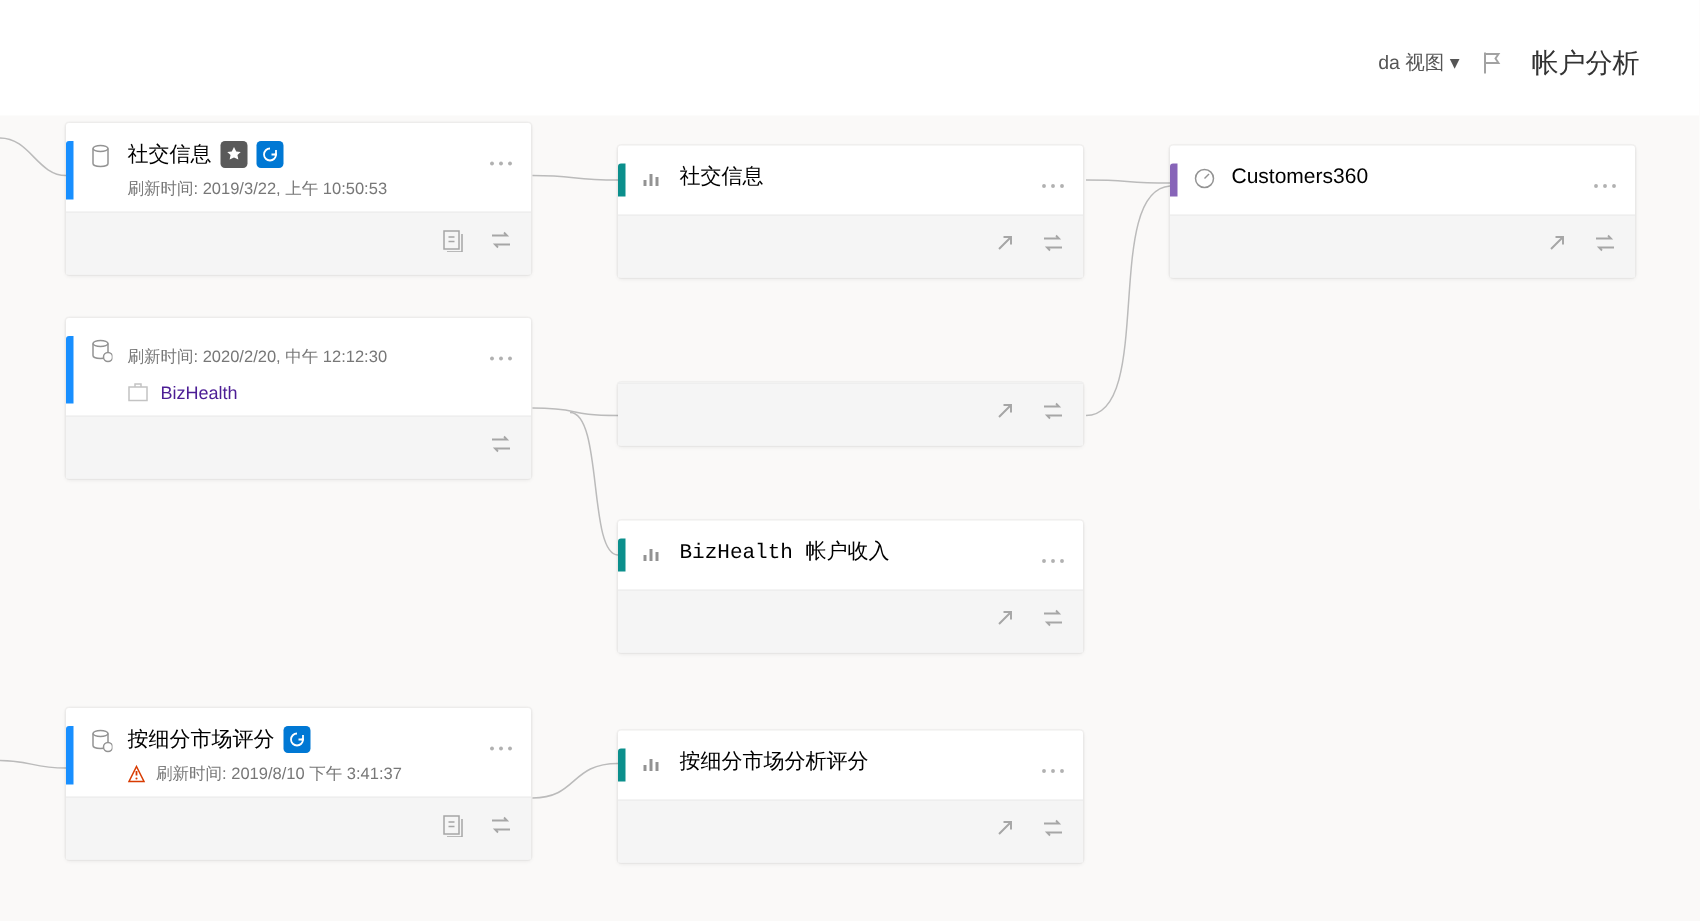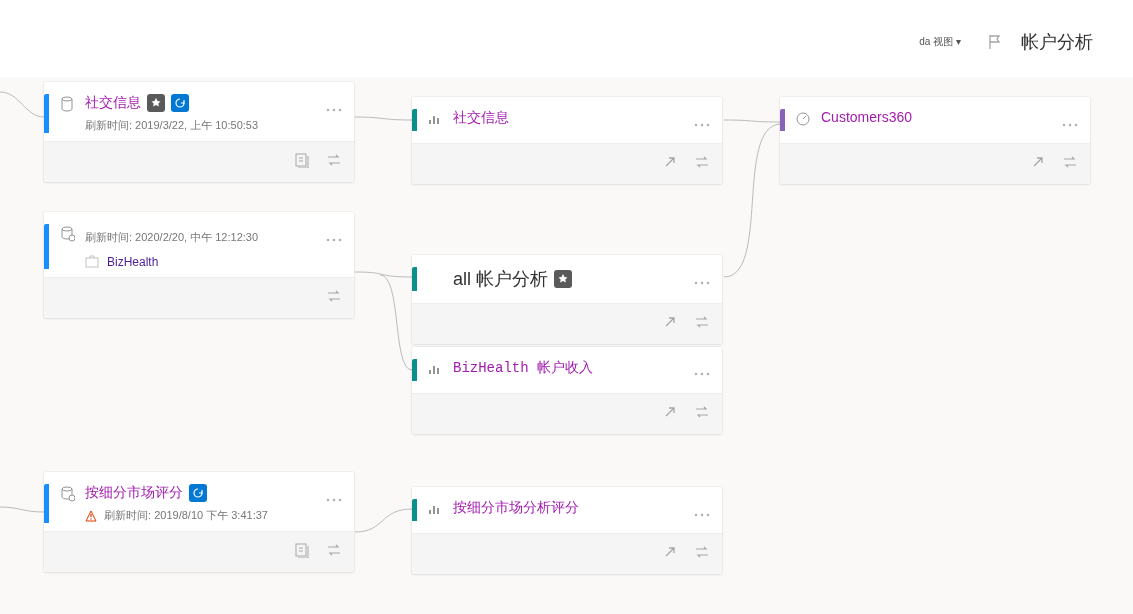--- a/index.html
+++ b/index.html
@@ -14,21 +14,21 @@
     .top-bar {
       position: absolute;
       top: 30px;
       right: 40px;
       display: flex;
       align-items: center;
       gap: 8px;
       font-size: 14px;
       color: #333;
     }
-    .top-bar .view-label { font-size: 10px; color: #555; margin-right: 18px; }
+    .top-bar .view-label { font-size: 13px; color: #555; margin-right: 6px; }
     .top-bar .flag-icon { width: 16px; height: 16px; opacity:0.6; }
     .top-bar .publish { font-size: 18px; color: #333; margin-left: 10px; }
     
     .canvas {
       position: absolute;
       top: 77px;
       left: 0;
       right: 0;
       bottom: 0;
       background: #faf9f8;
@@ -60,21 +60,21 @@
     }
     .type-icon {
       width: 16px; height: 16px;
       margin-right: 10px;
       margin-top: 2px;
       flex-shrink: 0;
       opacity: 0.7;
     }
     .header-text { flex: 1; min-width: 0; }
     .title-row { display: flex; align-items: center; gap: 6px; flex-wrap: wrap; }
-    .title { font-size: 14px; color: #a21caf; }
+    .title { font-size: 14px; color: #000000; }
     .title-lg { font-size: 18px; color: #323130; }
     .subtitle { font-size: 11px; color: #777; margin-top: 6px; }
     .warn-icon { display:inline-block; width:12px; height:12px; margin-right:4px; vertical-align:middle; }
     .link-row { display:flex; align-items:center; gap:8px; margin-top:10px; }
     .link { color: #4c1d95; font-size: 12px; }
     .link-icon { width:14px; height:14px; opacity:0.5; }
     .more-icon { width: 16px; opacity: 0.5; flex-shrink:0; margin-top:4px; }
     .badge {
       width: 18px; height: 18px; border-radius: 3px;
       display:inline-flex; align-items:center; justify-content:center;
@@ -267,39 +267,20 @@
       <span><svg viewBox="0 0 16 16">
             <path d="M4 12L12 4M7 4h5v5" fill="none" stroke="#666" stroke-width="1.3"></path>
           </svg></span>
       <span><svg viewBox="0 0 16 16">
             <path d="M2 5h10l-2-2M14 11H4l2 2" fill="none" stroke="#666" stroke-width="1.2"></path>
           </svg></span>
     </div>
   </div>
 
   <div class="card" style="left:412px; top:178px;">
-    <div class="header" style="padding-bottom:12px;">
-      <div class="side-accent" style="background:#0b8f8c;"></div>
-      <span class="type-icon" style="opacity:0"></span>
-      <div class="header-text">
-          <div class="title-row">
-        <span class="title-lg">all 帐户分析</span>
-        <span class="badge badge-gray">
-              <svg viewBox="0 0 12 12">
-                <path d="M6 1l1.5 3 3 .4-2.2 2 0.6 3L6 8l-2.9 1.4 0.6-3L1.5 4.4l3-.4z" fill="#fff"></path>
-              </svg>
-            </span>
-      </div>
-        </div>
-      <span class="more-icon"><svg viewBox="0 0 16 4">
-            <circle cx="2" cy="2" r="1.3" fill="#666"></circle>
-            <circle cx="8" cy="2" r="1.3" fill="#666"></circle>
-            <circle cx="14" cy="2" r="1.3" fill="#666"></circle>
-          </svg></span>
-    </div>
     <div class="footer">
       <span><svg viewBox="0 0 16 16">
             <path d="M4 12L12 4M7 4h5v5" fill="none" stroke="#666" stroke-width="1.3"></path>
           </svg></span>
       <span><svg viewBox="0 0 16 16">
             <path d="M2 5h10l-2-2M14 11H4l2 2" fill="none" stroke="#666" stroke-width="1.2"></path>
           </svg></span>
     </div>
   </div>
 

